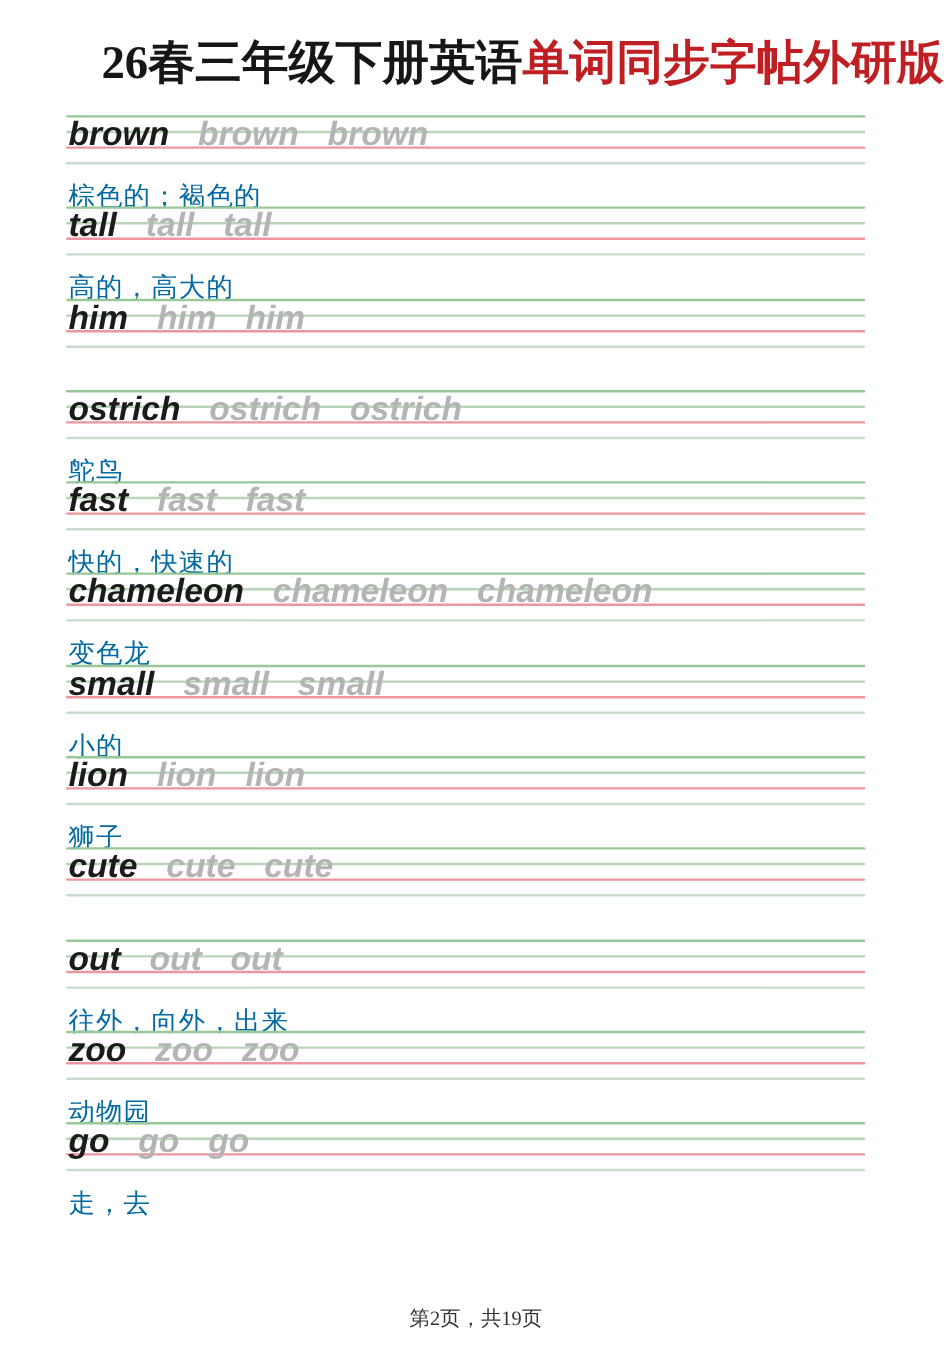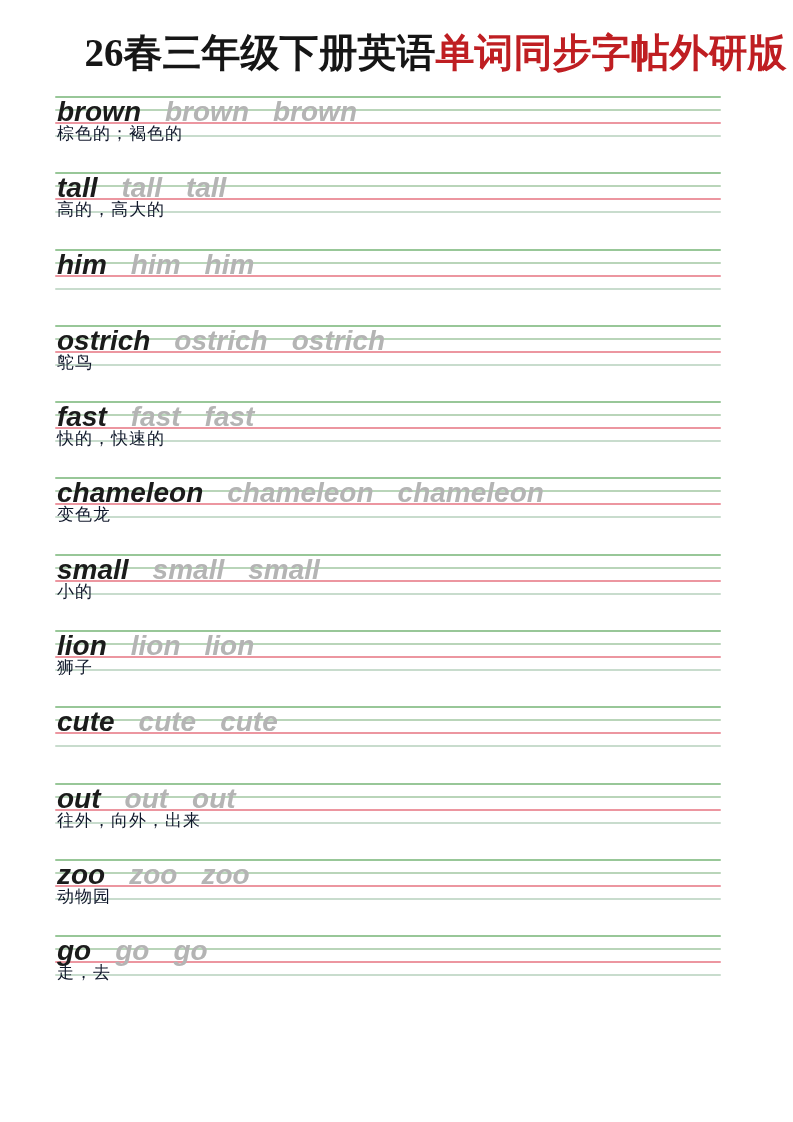--- a/index.html
+++ b/index.html
@@ -36,23 +36,23 @@
     position:absolute;left:2px;top:2px;
     display:flex;gap:24px;align-items:baseline;
     font-family:"Liberation Sans","DejaVu Sans",sans-serif;
     font-style:italic;
     font-size:28px;line-height:28px;
     white-space:nowrap;
   }
   .word-main{color:var(--word-black,#1b1b1b);font-weight:bold;}
   .word-copy{color:var(--word-gray,#b4b4b4);font-weight:bold;}
   .meaning{
-    position:absolute;left:2px;top:26px;
-    font-size:17px;line-height:24px;
-    color:#0f172a;
+    position:absolute;left:2px;top:56px;
+    font-size:22px;line-height:24px;
+    color:#0369a1;
     letter-spacing:1px;
     white-space:nowrap;
   }
   .footer{
     position:absolute;top:1088px;left:0;width:100%;
     text-align:center;
     font-size:17px;line-height:22px;color:#333333;
   }
 </style>
 </head>
@@ -237,14 +237,15 @@
         <div class="word-row">
           <span class="word-main">go</span>
           <span class="word-copy">go</span>
           <span class="word-copy">go</span>
         </div>
       </div>
       <div class="meaning">走，去</div>
     </div>
   </div>
 
+  <div class="footer">第2页，共19页</div>
 
 </div>
 
 </body></html>

